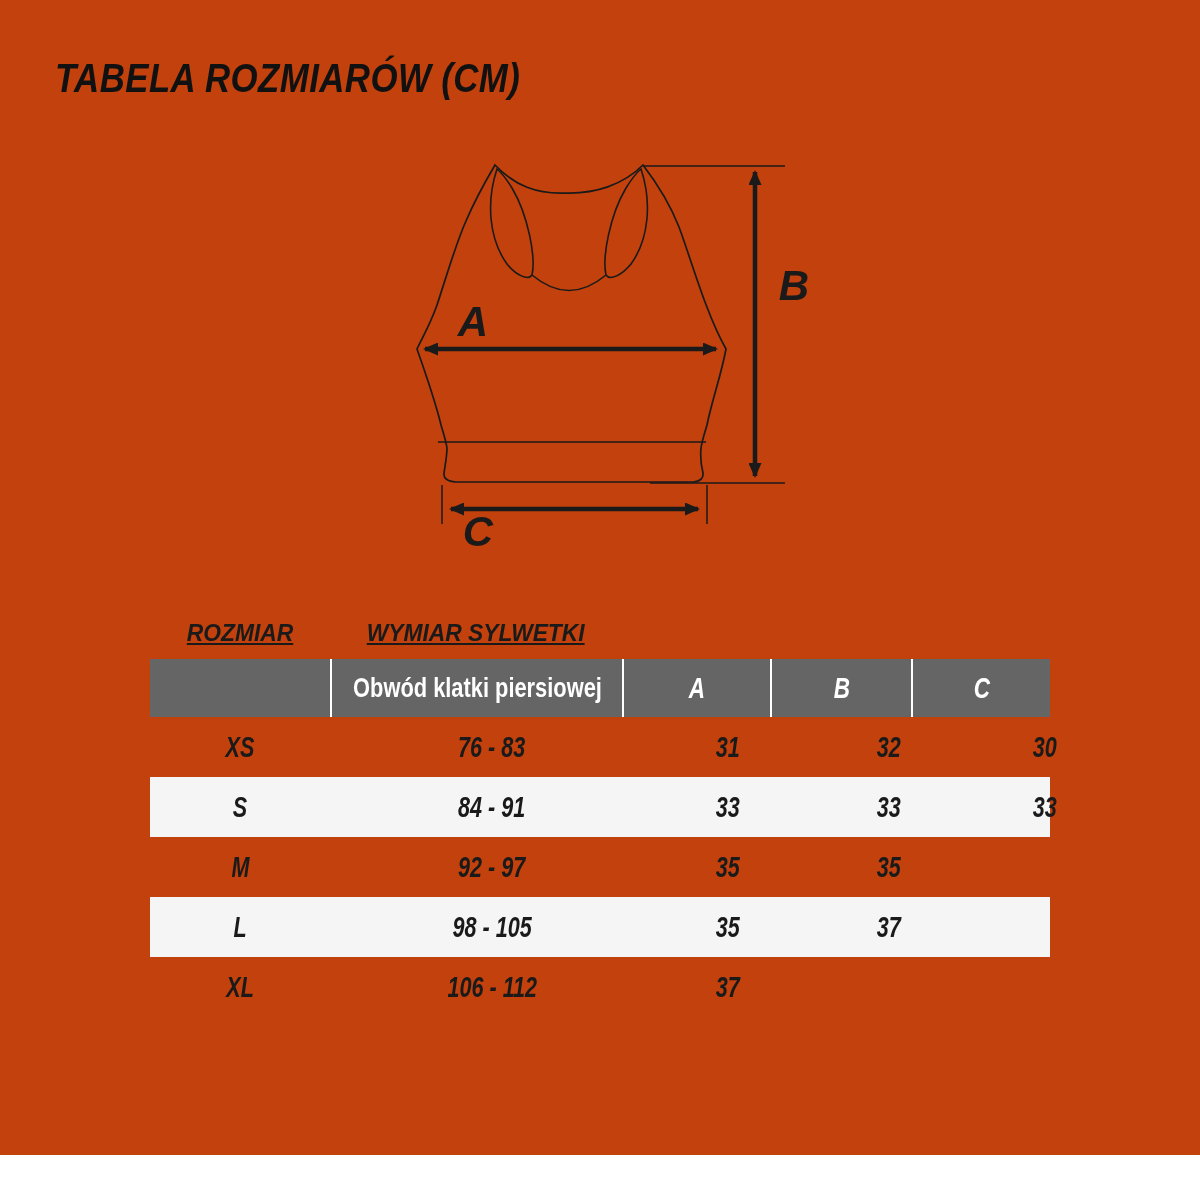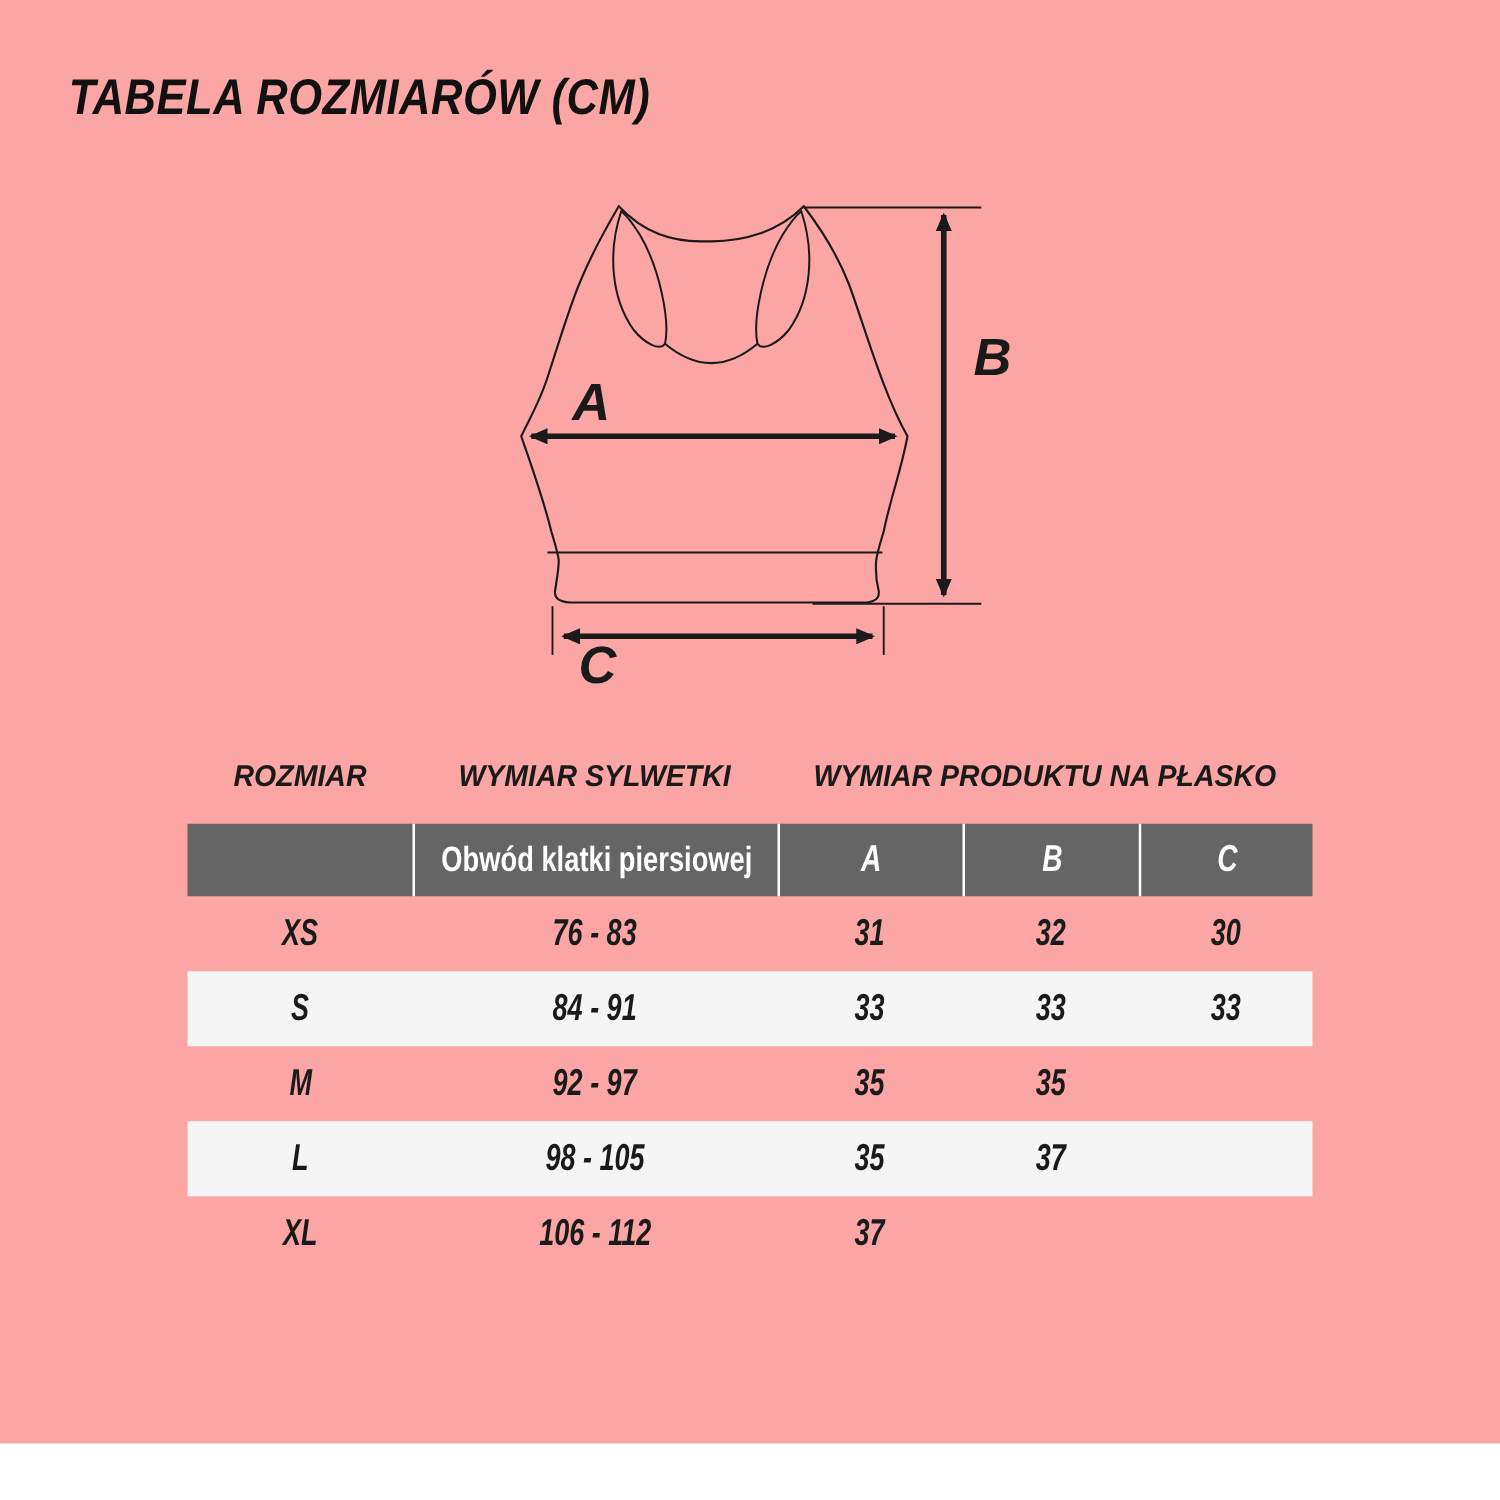--- a/index.html
+++ b/index.html
@@ -1,43 +1,43 @@
 <!DOCTYPE html>
 <html style="--header-bg: #656565; --header-text: #ffffff; --zebra: #f5f5f5; --ink: #1a1a1a;"><head>
 <meta charset="utf-8">
 <style>
   html,body{margin:0;padding:0;background:#fff;}
-  .canvas{position:relative;width:1200px;height:1155px;background:#fca5a5;overflow:hidden;
+  .canvas{position:relative;width:1200px;height:1155px;background:#c2410c;overflow:hidden;
           font-family:"Liberation Sans",sans-serif;color:var(--ink,#1a1a1a);}
 
   
   .page-title{position:absolute;left:55px;top:56px;margin:0;
     font:italic 700 40px "Liberation Sans",sans-serif;letter-spacing:.5px;
     transform:scaleX(.87);transform-origin:left top;white-space:nowrap;color:#111;}
 
   
   .diagram{position:absolute;left:385px;top:138px;}
   .diagram text{font:italic 700 42px "Liberation Sans",sans-serif;fill:var(--ink,#1a1a1a);}
 
   
   .table-wrap{position:absolute;left:150px;top:598px;width:900px;}
   .grid3{display:grid;grid-template-columns:180px 292px 428px;}
   .grid5{display:grid;grid-template-columns:180px 292px 148px 141px 139px;}
   .group-row{height:61px;align-items:end;}
-  .group-cell{display:flex;justify-content:center;align-items:flex-start;padding-bottom:23px;
-    font:italic 700 24px "Liberation Sans",sans-serif;white-space:nowrap;}
+  .group-cell{display:flex;justify-content:center;align-items:flex-start;padding-bottom:12px;
+    font:italic 700 24px "Liberation Sans",sans-serif;white-space:nowrap;text-decoration:underline;}
   .group-cell>span{display:inline-block;transform:scaleX(.95);}
 
   .head-row{height:58px;background:var(--header-bg,#656565);color:var(--header-text,#fff);}
   .head-cell{display:flex;align-items:center;justify-content:center;white-space:nowrap;}
   .head-cell+.head-cell{border-left:2px solid #fff;}
   .tx-obwod{display:inline-block;font:700 28px "Liberation Sans",sans-serif;transform:scaleX(.78);}
   .tx-abc{display:inline-block;font:italic 700 30px "Liberation Sans",sans-serif;transform:scaleX(.75);}
 
-  .data-row{height:60px;}
+  .data-row{height:60px;gap:16px;}
   .data-row.zebra{background:var(--zebra,#f5f5f5);}
   .data-cell{display:flex;align-items:center;justify-content:center;white-space:nowrap;}
   .tx-data{display:inline-block;font:italic 700 30px "Liberation Sans",sans-serif;
     transform:scaleX(.72);color:var(--ink,#1a1a1a);}
 </style>
 </head>
 <body>
 
 <div class="canvas">
 
@@ -96,23 +96,20 @@
 
   <div class="table-wrap">
 
     <div class="group-row grid3">
       <div class="group-cell">
         <span>ROZMIAR</span>
       </div>
       <div class="group-cell">
         <span>WYMIAR SYLWETKI</span>
       </div>
-      <div class="group-cell">
-        <span>WYMIAR PRODUKTU NA PŁASKO</span>
-      </div>
     </div>
 
     <div class="head-row grid5">
       <div class="head-cell"></div>
       <div class="head-cell">
         <span class="tx-obwod">Obwód klatki piersiowej</span>
       </div>
       <div class="head-cell">
         <span class="tx-abc">A</span>
       </div>

